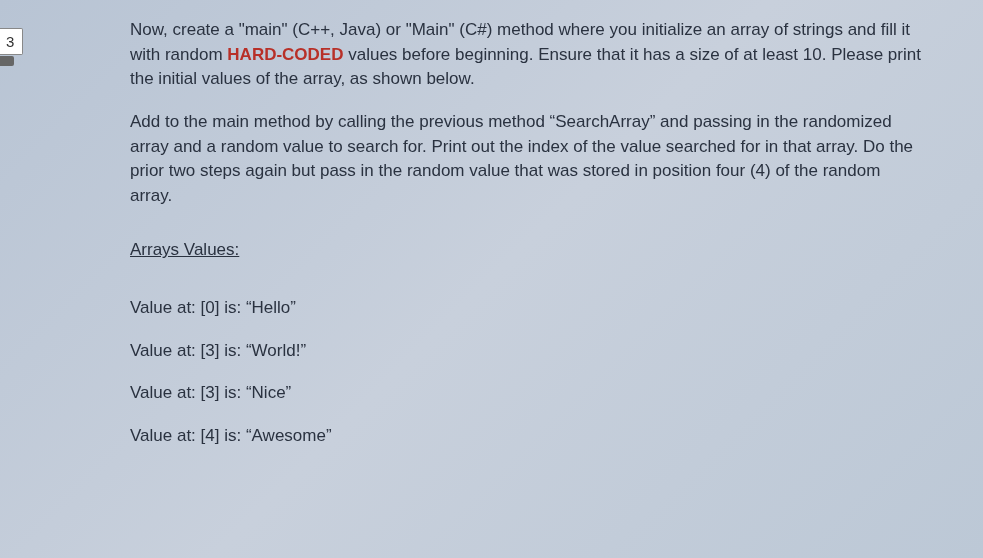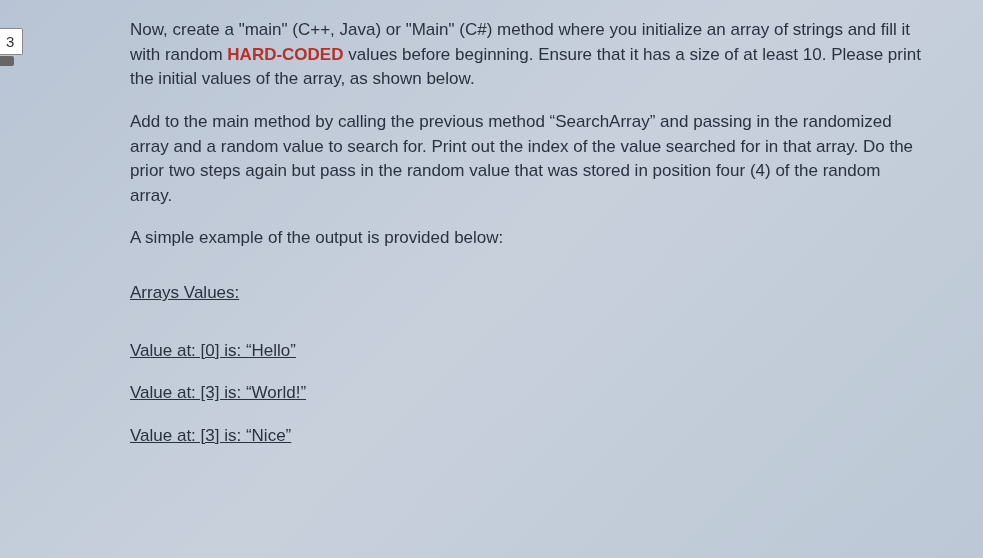--- a/index.html
+++ b/index.html
@@ -50,38 +50,37 @@
       color: #b83028;
       font-weight: 700;
     }
     .section-title {
       text-decoration: underline;
       margin-bottom: 33px;
       margin-top: 30px;
     }
     .output-line {
       margin-bottom: 18px;
-      text-decoration: underline;
     }
   </style>
 </head>
 <body>
 
 <div class="page-number">
   <span>3</span>
 </div>
 <div class="page-indicator"></div>
 
 <div class="content">
   <div class="paragraph">
     <span>Now, create a "main" (C++, Java) or "Main" (C#) method where you initialize an array of strings and fill it with random </span><span class="hard-coded">HARD-CODED</span><span> values before beginning. Ensure that it has a size of at least 10. Please print the initial values of the array, as shown below.</span>
   </div>
 
   <div class="paragraph">Add to the main method by calling the previous method “SearchArray” and passing in the randomized array and a random value to search for. Print out the index of the value searched for in that array. Do the prior two steps again but pass in the random value that was stored in position four (4) of the random array.</div>
 
-  <div class="paragraph">A simple example of the output is provided below:</div>
 
   <div class="section-title">Arrays Values:</div>
 
   <div class="output-line">Value at: [0] is: “Hello”</div>
   <div class="output-line">Value at: [3] is: “World!”</div>
   <div class="output-line">Value at: [3] is: “Nice”</div>
+  <div class="output-line">Value at: [4] is: “Awesome”</div>
 </div>
 
 </body></html>

